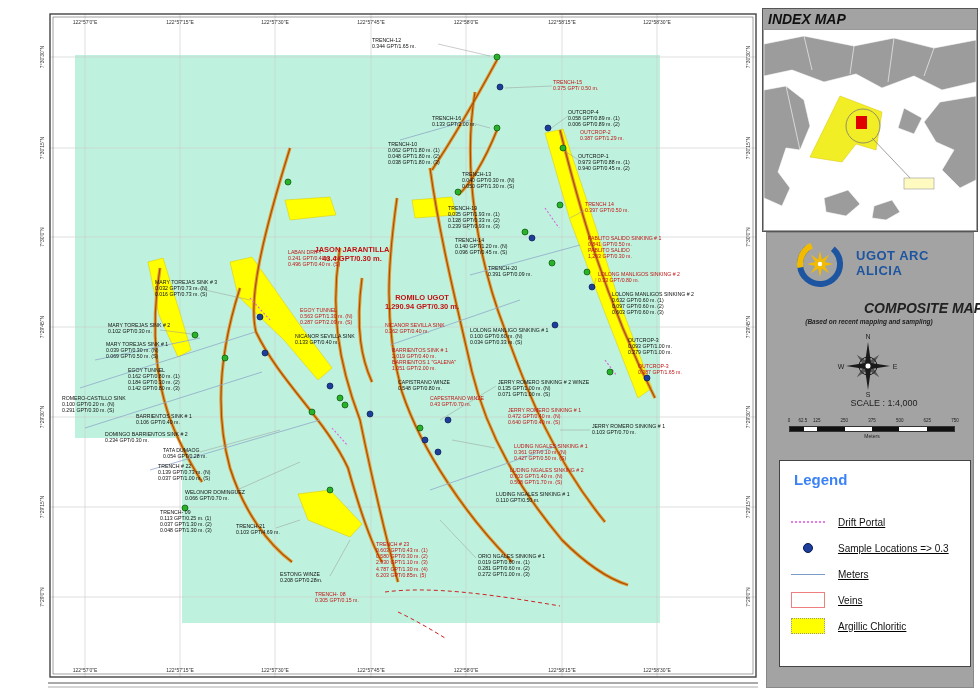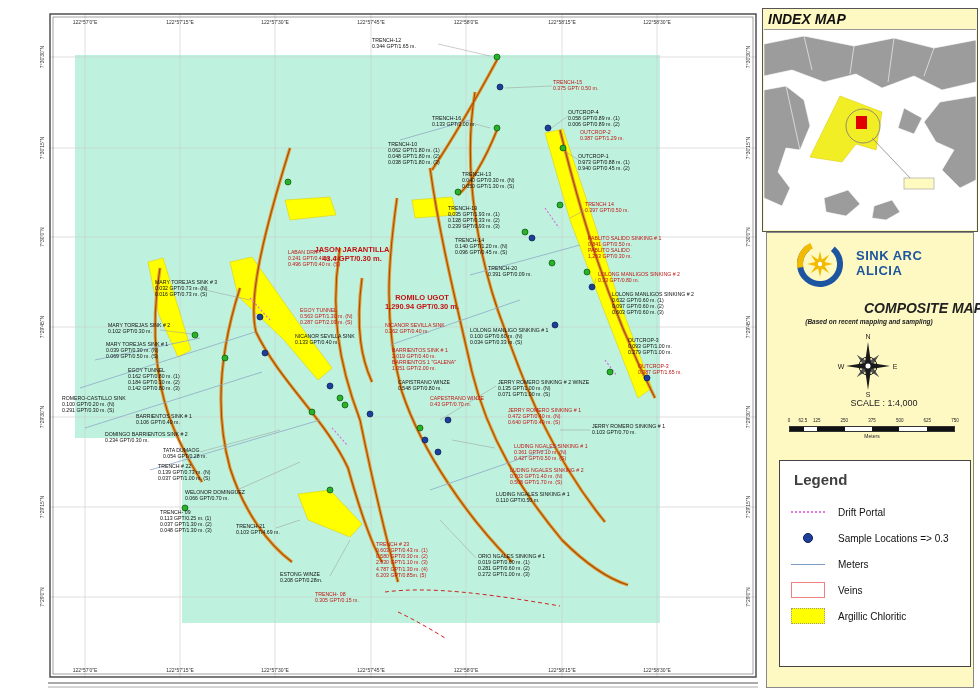--- a/index.html
+++ b/index.html
@@ -1,20 +1,20 @@
 <!DOCTYPE html>
 <html><head>
 <meta charset="utf-8">
 <style>
   html,body{margin:0;padding:0;background:#ffffff;}
   #page{position:relative;width:980px;height:691px;background:#fff;overflow:hidden;
         font-family:"Liberation Sans",sans-serif;}
   svg text{font-family:"Liberation Sans",sans-serif;}
   
-  .panel-box{position:absolute;border:1px solid #555;background:#fef9c3;}
+  .panel-box{position:absolute;border:1px solid #555;background:#a3a3a3;}
   #index-map-box{left:762px;top:8px;width:214px;height:222px;}
   #index-title{position:absolute;left:5px;top:2px;font-size:14px;font-weight:bold;
                font-style:italic;color:#111;}
   #right-lower{left:766px;top:232px;width:206px;height:454px;border:1px solid #888;}
   #brand{position:absolute;left:794px;top:236px;width:180px;height:60px;}
   #brand-text{position:absolute;left:856px;top:248px;color:#1d55a0;font-weight:bold;
               font-size:13px;line-height:15px;letter-spacing:.5px;}
   #composite-title{position:absolute;left:766px;top:300px;width:206px;text-align:right;
                    font-size:14px;font-weight:bold;font-style:italic;color:#222;padding-left:11px;}
   #composite-sub{position:absolute;left:766px;top:318px;width:206px;text-align:center;
@@ -23,22 +23,22 @@
                font-size:9px;color:#222;}
   #scalebar{position:absolute;left:784px;top:418px;width:176px;height:26px;}
   .sb-tick{position:absolute;top:0;font-size:4.5px;color:#222;transform:translateX(-50%);}
   #sb-bar{position:absolute;left:5px;right:5px;top:8px;height:4px;border:0.5px solid #333;
           background:#ddd;}
   .sb-seg{position:absolute;top:0;bottom:0;}
   #sb-units{position:absolute;left:0;right:0;top:15px;text-align:center;font-size:5px;color:#222;}
   
   #legend{position:absolute;left:779px;top:460px;width:190px;height:205px;border:1px solid #444;
           background:#fff;}
-  #legend-title{position:absolute;left:14px;top:10px;font-size:15px;font-weight:bold;color:#404040;}
-  #legend-items{position:absolute;left:10px;top:38px;right:6px;}
+  #legend-title{position:absolute;left:14px;top:10px;font-size:15px;font-weight:bold;color:#3b82f6;}
+  #legend-items{position:absolute;left:10px;top:48px;right:6px;text-decoration:underline;}
   .lg-row{display:flex;align-items:center;height:26px;}
   .lg-sw{width:36px;height:16px;flex:none;margin-right:12px;display:flex;
          align-items:center;justify-content:center;}
   .lg-label{font-size:10px;color:#111;}
   .sw-line{width:34px;height:0;}
   .sw-drift{border-top:2px dotted #e87ae8;}
   .sw-fault{border-top:1px solid #7a9cc4;}
   .sw-dot{width:8px;height:8px;border-radius:50%;}
   .sw-dot.blue{background:#1d3f9b;border:1px solid #0a1c4d;}
   .sw-dot.green{background:#27b227;border:1px solid #0c4f0c;}
@@ -320,21 +320,21 @@
 
   <div id="brand">
     <svg width="56" height="56" viewBox="0 0 56 56">
       <circle cx="26" cy="28" r="20" fill="none" stroke="#1d55a0" stroke-width="6" stroke-dasharray="98 28" transform="rotate(-50 26 28)"></circle>
       <circle cx="26" cy="28" r="20" fill="none" stroke="#f3bb00" stroke-width="6" stroke-dasharray="26 100" transform="rotate(170 26 28)"></circle>
       <polygon fill="#f3bb00" points="39,28 30.6,29.9 35.2,37.2 27.9,32.6 26,41 24.1,32.6 16.8,37.2 21.4,29.9 13,28 21.4,26.1 16.8,18.8 24.1,23.4 26,15 27.9,23.4 35.2,18.8 30.6,26.1"></polygon>
       <circle cx="26" cy="28" r="2.2" fill="#ffffff"></circle>
     </svg>
   </div>
   <div id="brand-text">
-    <div>SINK ARC</div>
+    <div>UGOT ARC</div>
     <div>ALICIA</div>
   </div>
 
   <div id="composite-title">COMPOSITE MAP</div>
   <div id="composite-sub">(Based on recent mapping and sampling)</div>
 
   <svg width="64" height="68" viewBox="0 0 64 68" style="position:absolute;left:836px;top:330px;">
     <text x="32" y="9" text-anchor="middle" font-size="7" fill="#222" id="cN">N</text>
     <text x="59" y="39" text-anchor="middle" font-size="7" fill="#222" id="cE">E</text>
     <text x="32" y="67" text-anchor="middle" font-size="7" fill="#222" id="cS">S</text>

